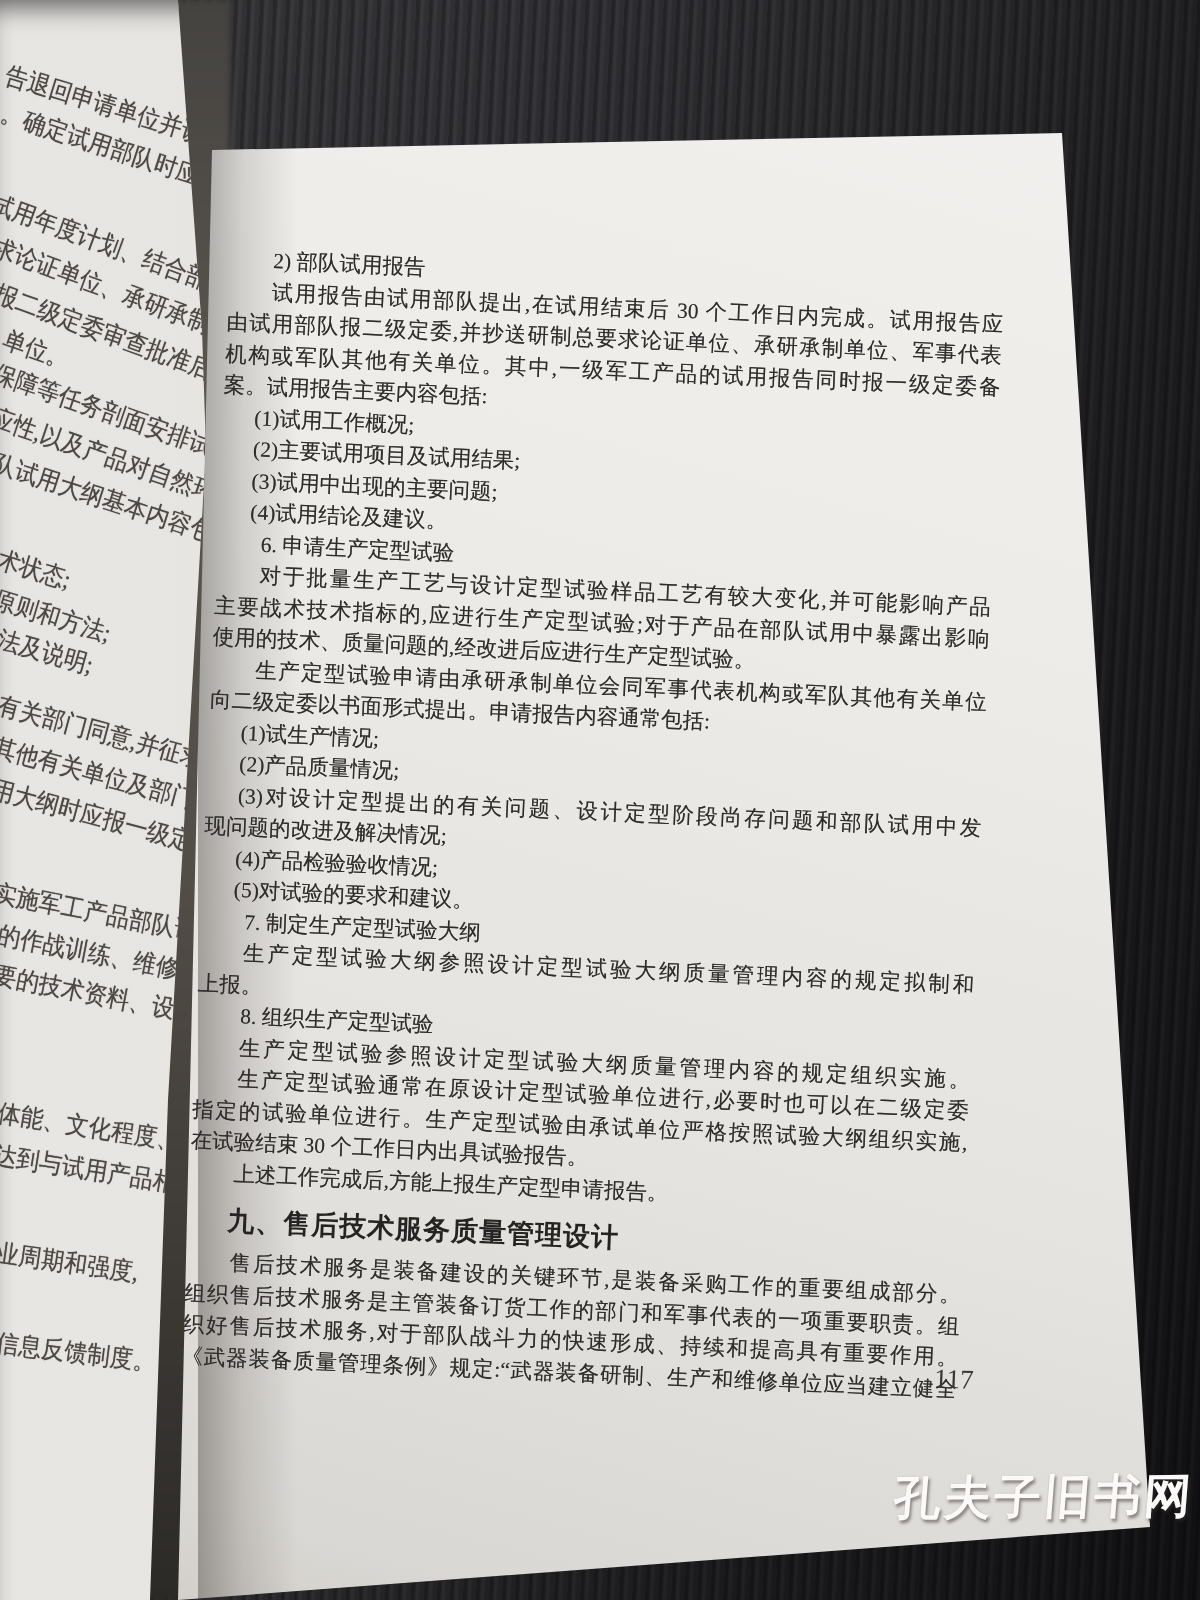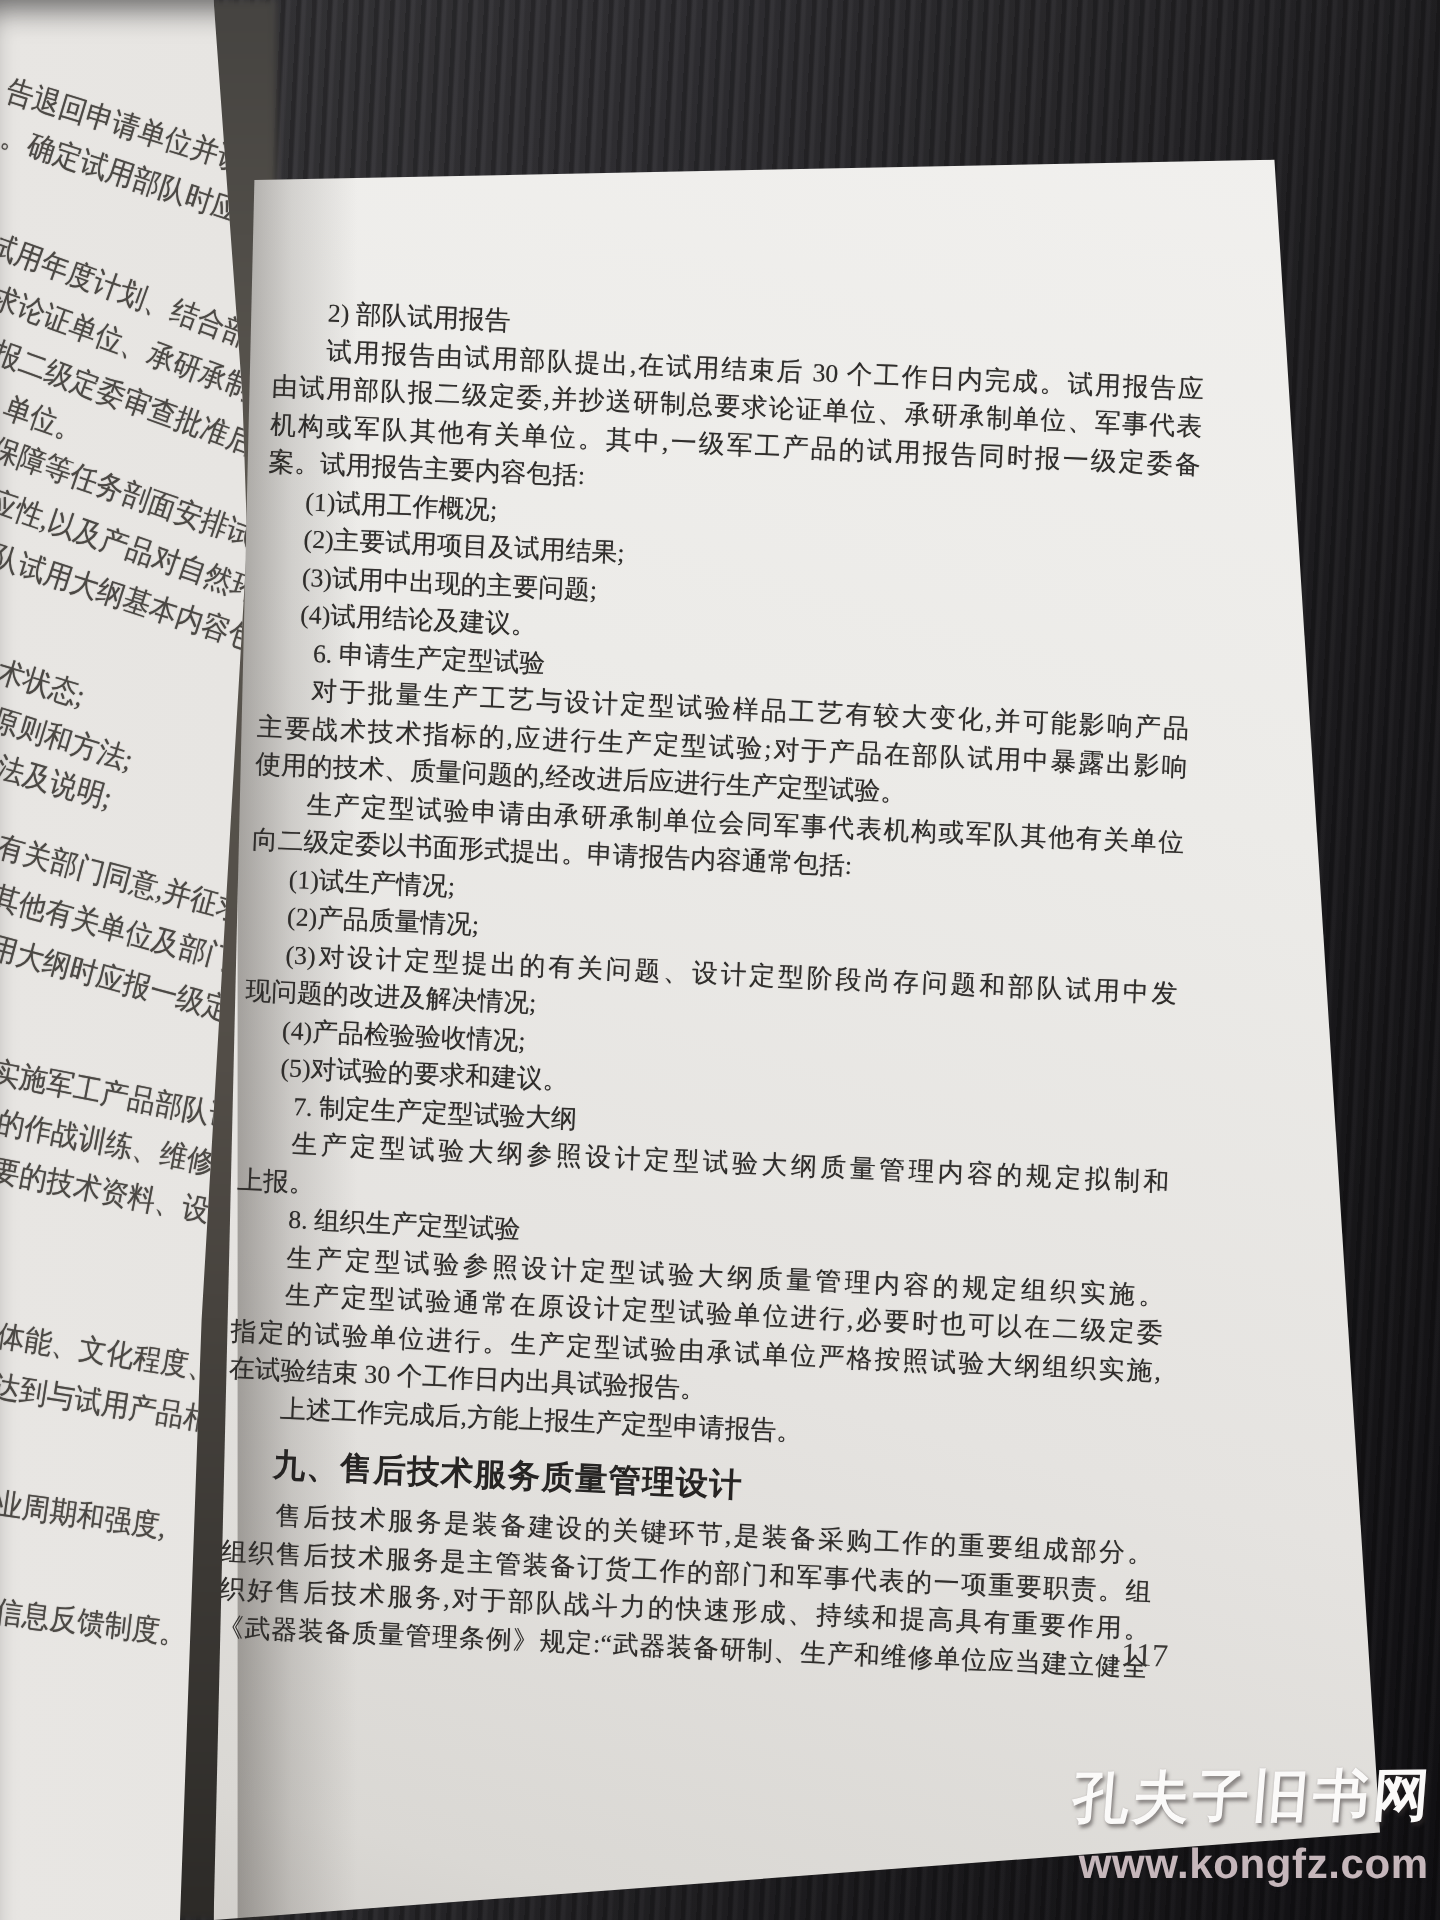--- a/index.html
+++ b/index.html
@@ -151,14 +151,13 @@
         <div class="line heading">九、售后技术服务质量管理设计</div>
         <div class="line indent j">售后技术服务是装备建设的关键环节,是装备采购工作的重要组成部分。</div>
         <div class="line j">组织售后技术服务是主管装备订货工作的部门和军事代表的一项重要职责。组</div>
         <div class="line j">织好售后技术服务,对于部队战斗力的快速形成、持续和提高具有重要作用。</div>
         <div class="line j">《武器装备质量管理条例》规定:“武器装备研制、生产和维修单位应当建立健全</div>
       </div>
     <div class="page-num">117</div>
   </div>
 
   <div class="wm-brand">孔夫子旧书网</div>
-  <div class="wm-url">www.kongfz.com</div>
 </div>
 
 </body></html>

